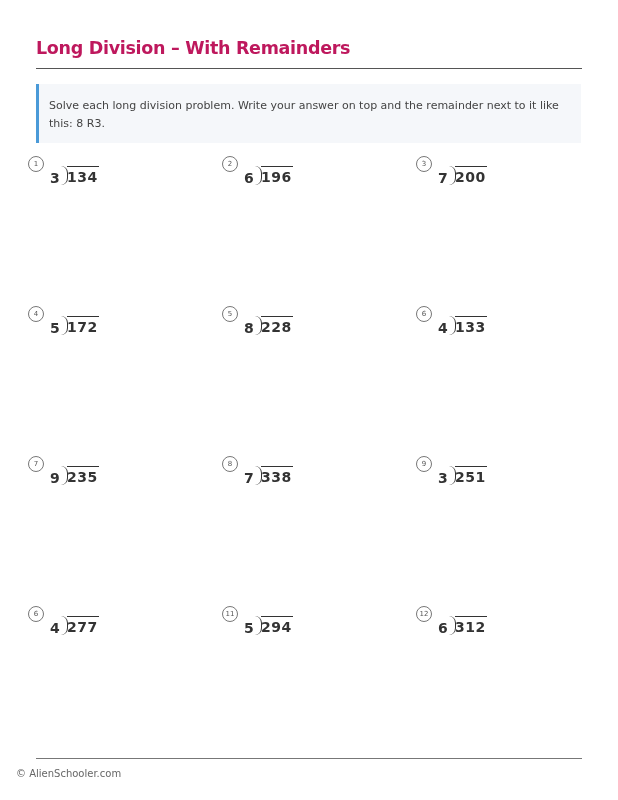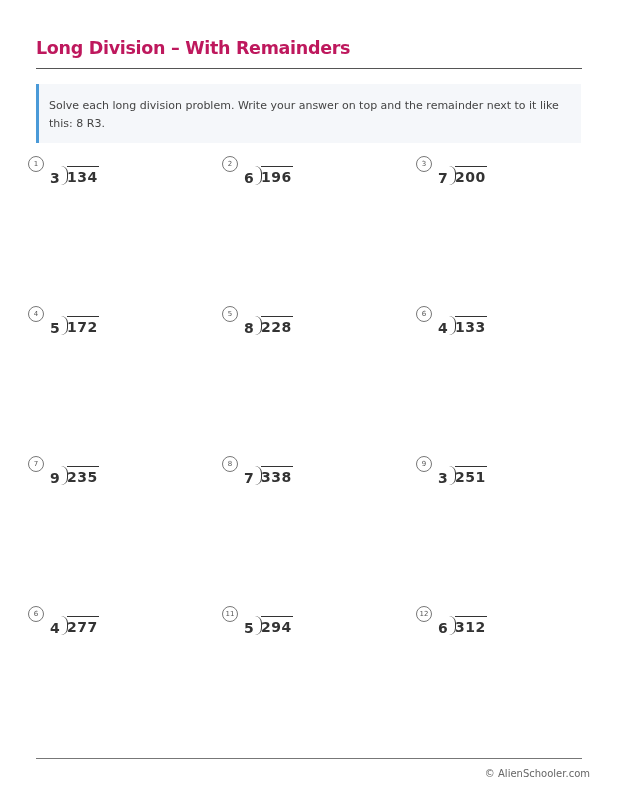--- a/index.html
+++ b/index.html
@@ -19,21 +19,21 @@
                     font-size:11px; line-height:18px; color:#444; }
   .problem { position:absolute; width:100px; height:40px; }
   .num { position:absolute; left:0; top:0; width:14px; height:14px; border:1px solid #777;
          border-radius:50%; font-size:7px; line-height:14px; text-align:center; color:#555; }
   .divisor { position:absolute; left:22px; top:14px; font-size:14px; font-weight:bold; color:#333; }
   .bracket { position:absolute; left:33px; top:10px; width:6px; height:19px;
              border-right:1.5px solid #333; border-radius:0 10px 10px 0; }
   .dividend { position:absolute; left:39px; top:10px; padding-top:2px; width:32px;
               border-top:1.5px solid #333; font-size:14px; font-weight:bold; color:#333; letter-spacing:0.5px; }
   .footer-line { position:absolute; left:36px; top:758px; width:546px; border-top:1.5px solid #777; }
-  .footer { position:absolute; left:8px; width:582px; top:768px; text-align:right; font-size:10px; color:#666; }
+  .footer { position:absolute; left:16px; width:582px; top:768px; text-align:left; font-size:10px; color:#666; }
 </style>
 </head>
 <body>
 
 <div class="header">
   <div class="title">Long Division – With Remainders</div>
 </div>
 
 <div class="instructions">
   <p>Solve each long division problem. Write your answer on top and the remainder next to it like this: 8 R3.</p>

